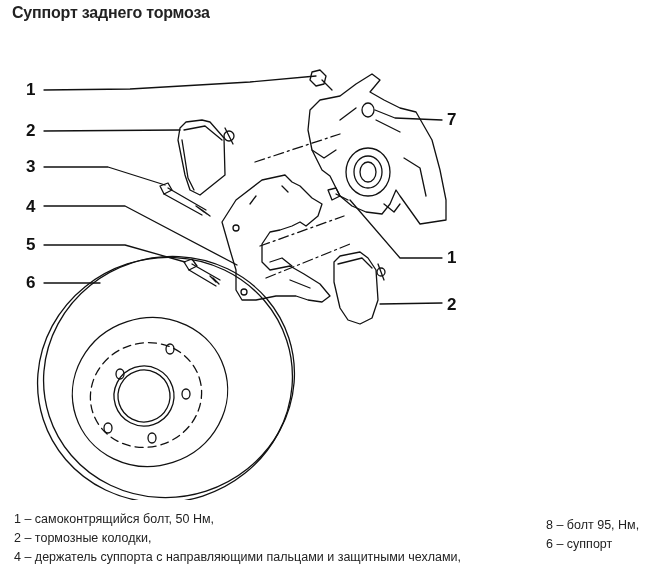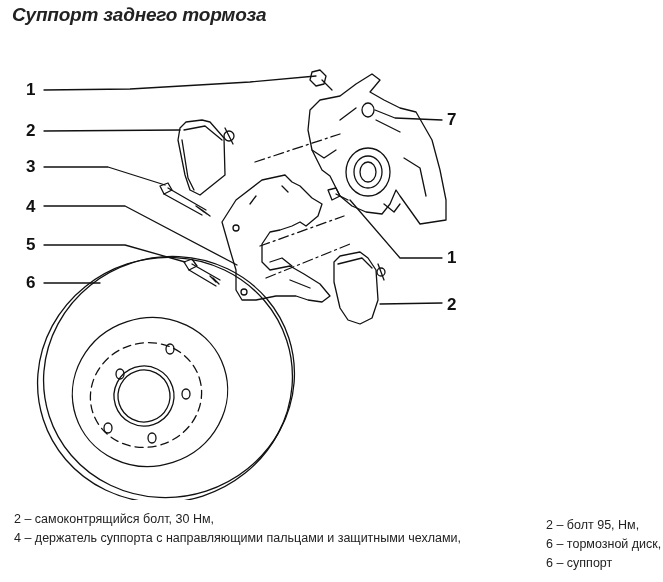--- a/index.html
+++ b/index.html
@@ -1,17 +1,17 @@
 <!DOCTYPE html>
 <html><head>
 <meta charset="utf-8">
 <style>
   html, body { margin: 0; padding: 0; background: #ffffff; }
   body { width: 663px; height: 582px; position: relative; overflow: hidden; font-family: "Liberation Sans", sans-serif; color: #111; }
-  .title { position: absolute; left: 12px; top: 4px; font-size: 19px; font-weight: bold; font-style: italic; color: #222; letter-spacing: -0.2px; }
+  .title { position: absolute; left: 12px; top: 4px; font-size: 16px; font-weight: bold; color: #222; letter-spacing: -0.2px; }
   .diagram { position: absolute; left: 0; top: 40px; width: 663px; height: 460px; }
   .callout { position: absolute; font-size: 17px; font-weight: bold; color: #111; }
   .legend-left { position: absolute; left: 14px; top: 510px; font-size: 12.5px; line-height: 19px; color: #222; }
   .legend-right { position: absolute; left: 546px; top: 516px; font-size: 12.5px; line-height: 19px; color: #222; }
   .legend-item { white-space: nowrap; }
   svg { display: block; }
 </style>
 </head>
 <body>
 
@@ -114,20 +114,20 @@
       <ellipse cx="170" cy="349" rx="4" ry="5"></ellipse>
       <ellipse cx="120" cy="374" rx="4" ry="5"></ellipse>
       <ellipse cx="186" cy="394" rx="4" ry="5"></ellipse>
       <ellipse cx="108" cy="428" rx="4" ry="5"></ellipse>
       <ellipse cx="152" cy="438" rx="4" ry="5"></ellipse>
     </g>
   </g>
 </svg>
 
 <div class="legend-left">
-  <div class="legend-item">2 – самоконтрящийся болт, 30 Нм,</div>
+  <div class="legend-item">1 – самоконтрящийся болт, 50 Нм,</div>
+  <div class="legend-item">2 – тормозные колодки,</div>
   <div class="legend-item">4 – держатель суппорта с направляющими пальцами и защитными чехлами,</div>
 </div>
 <div class="legend-right">
-  <div class="legend-item">2 – болт 95, Нм,</div>
-  <div class="legend-item">6 – тормозной диск,</div>
+  <div class="legend-item">8 – болт 95, Нм,</div>
   <div class="legend-item">6 – суппорт</div>
 </div>
 
 </body></html>

